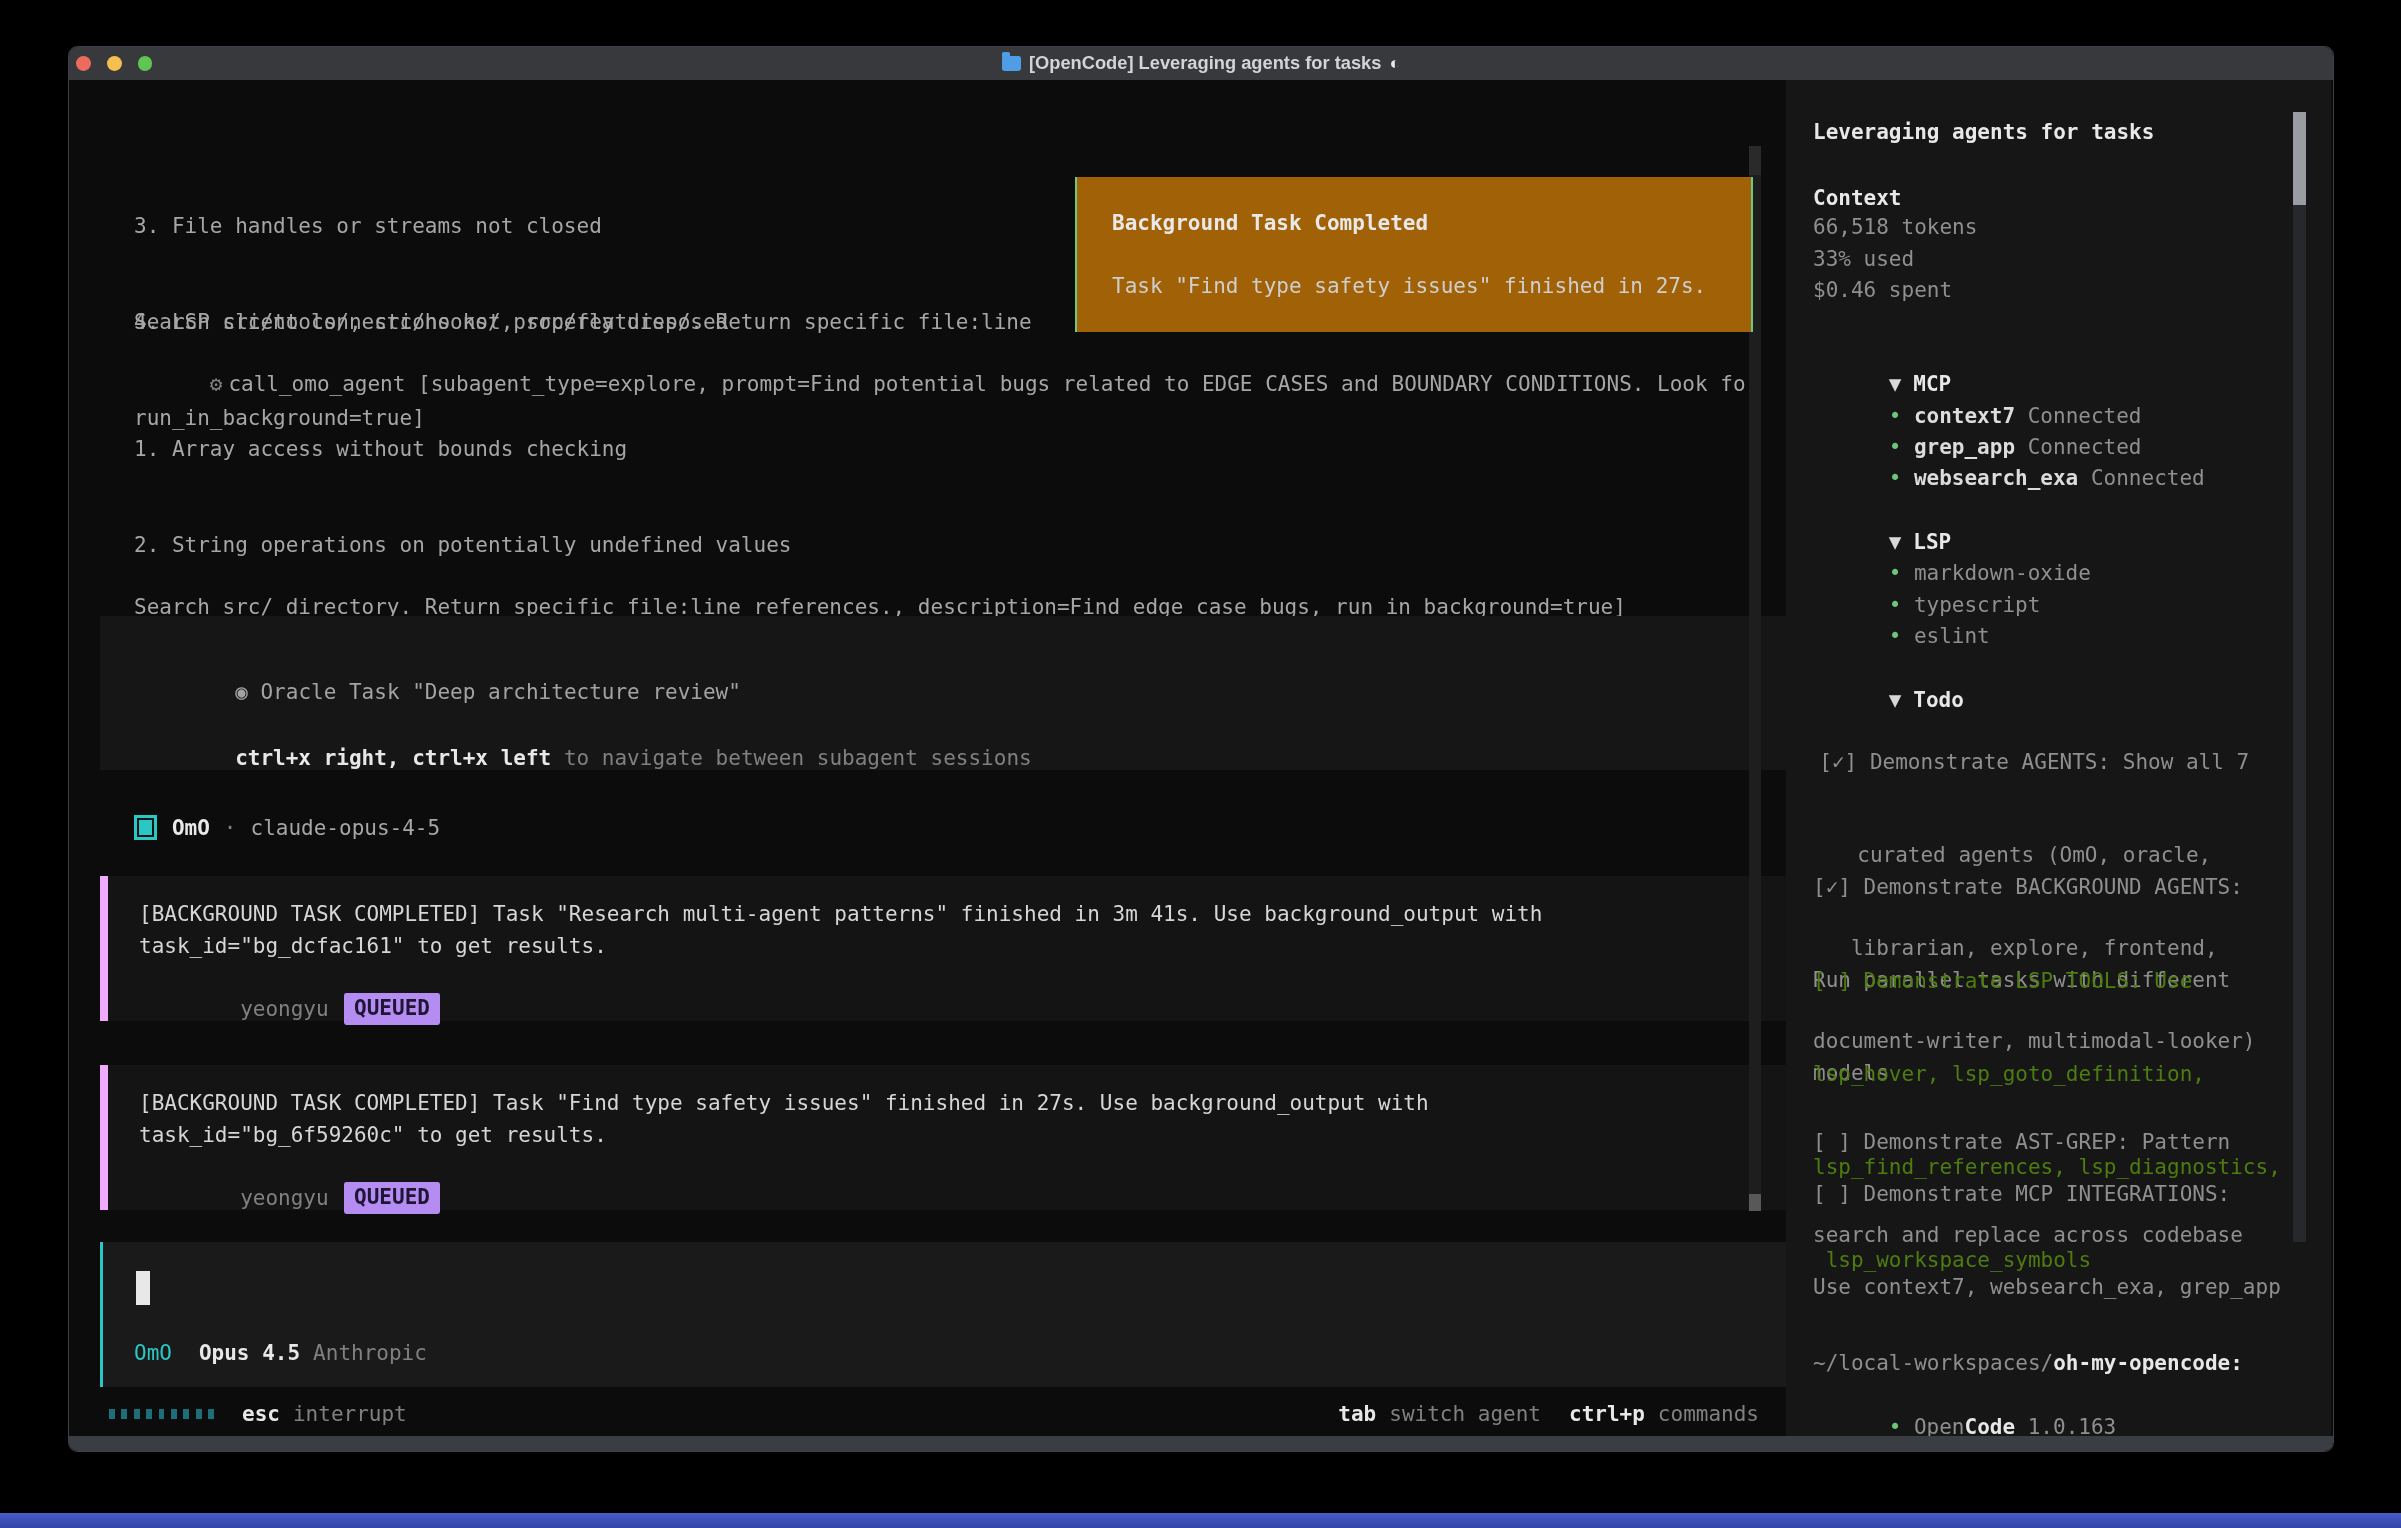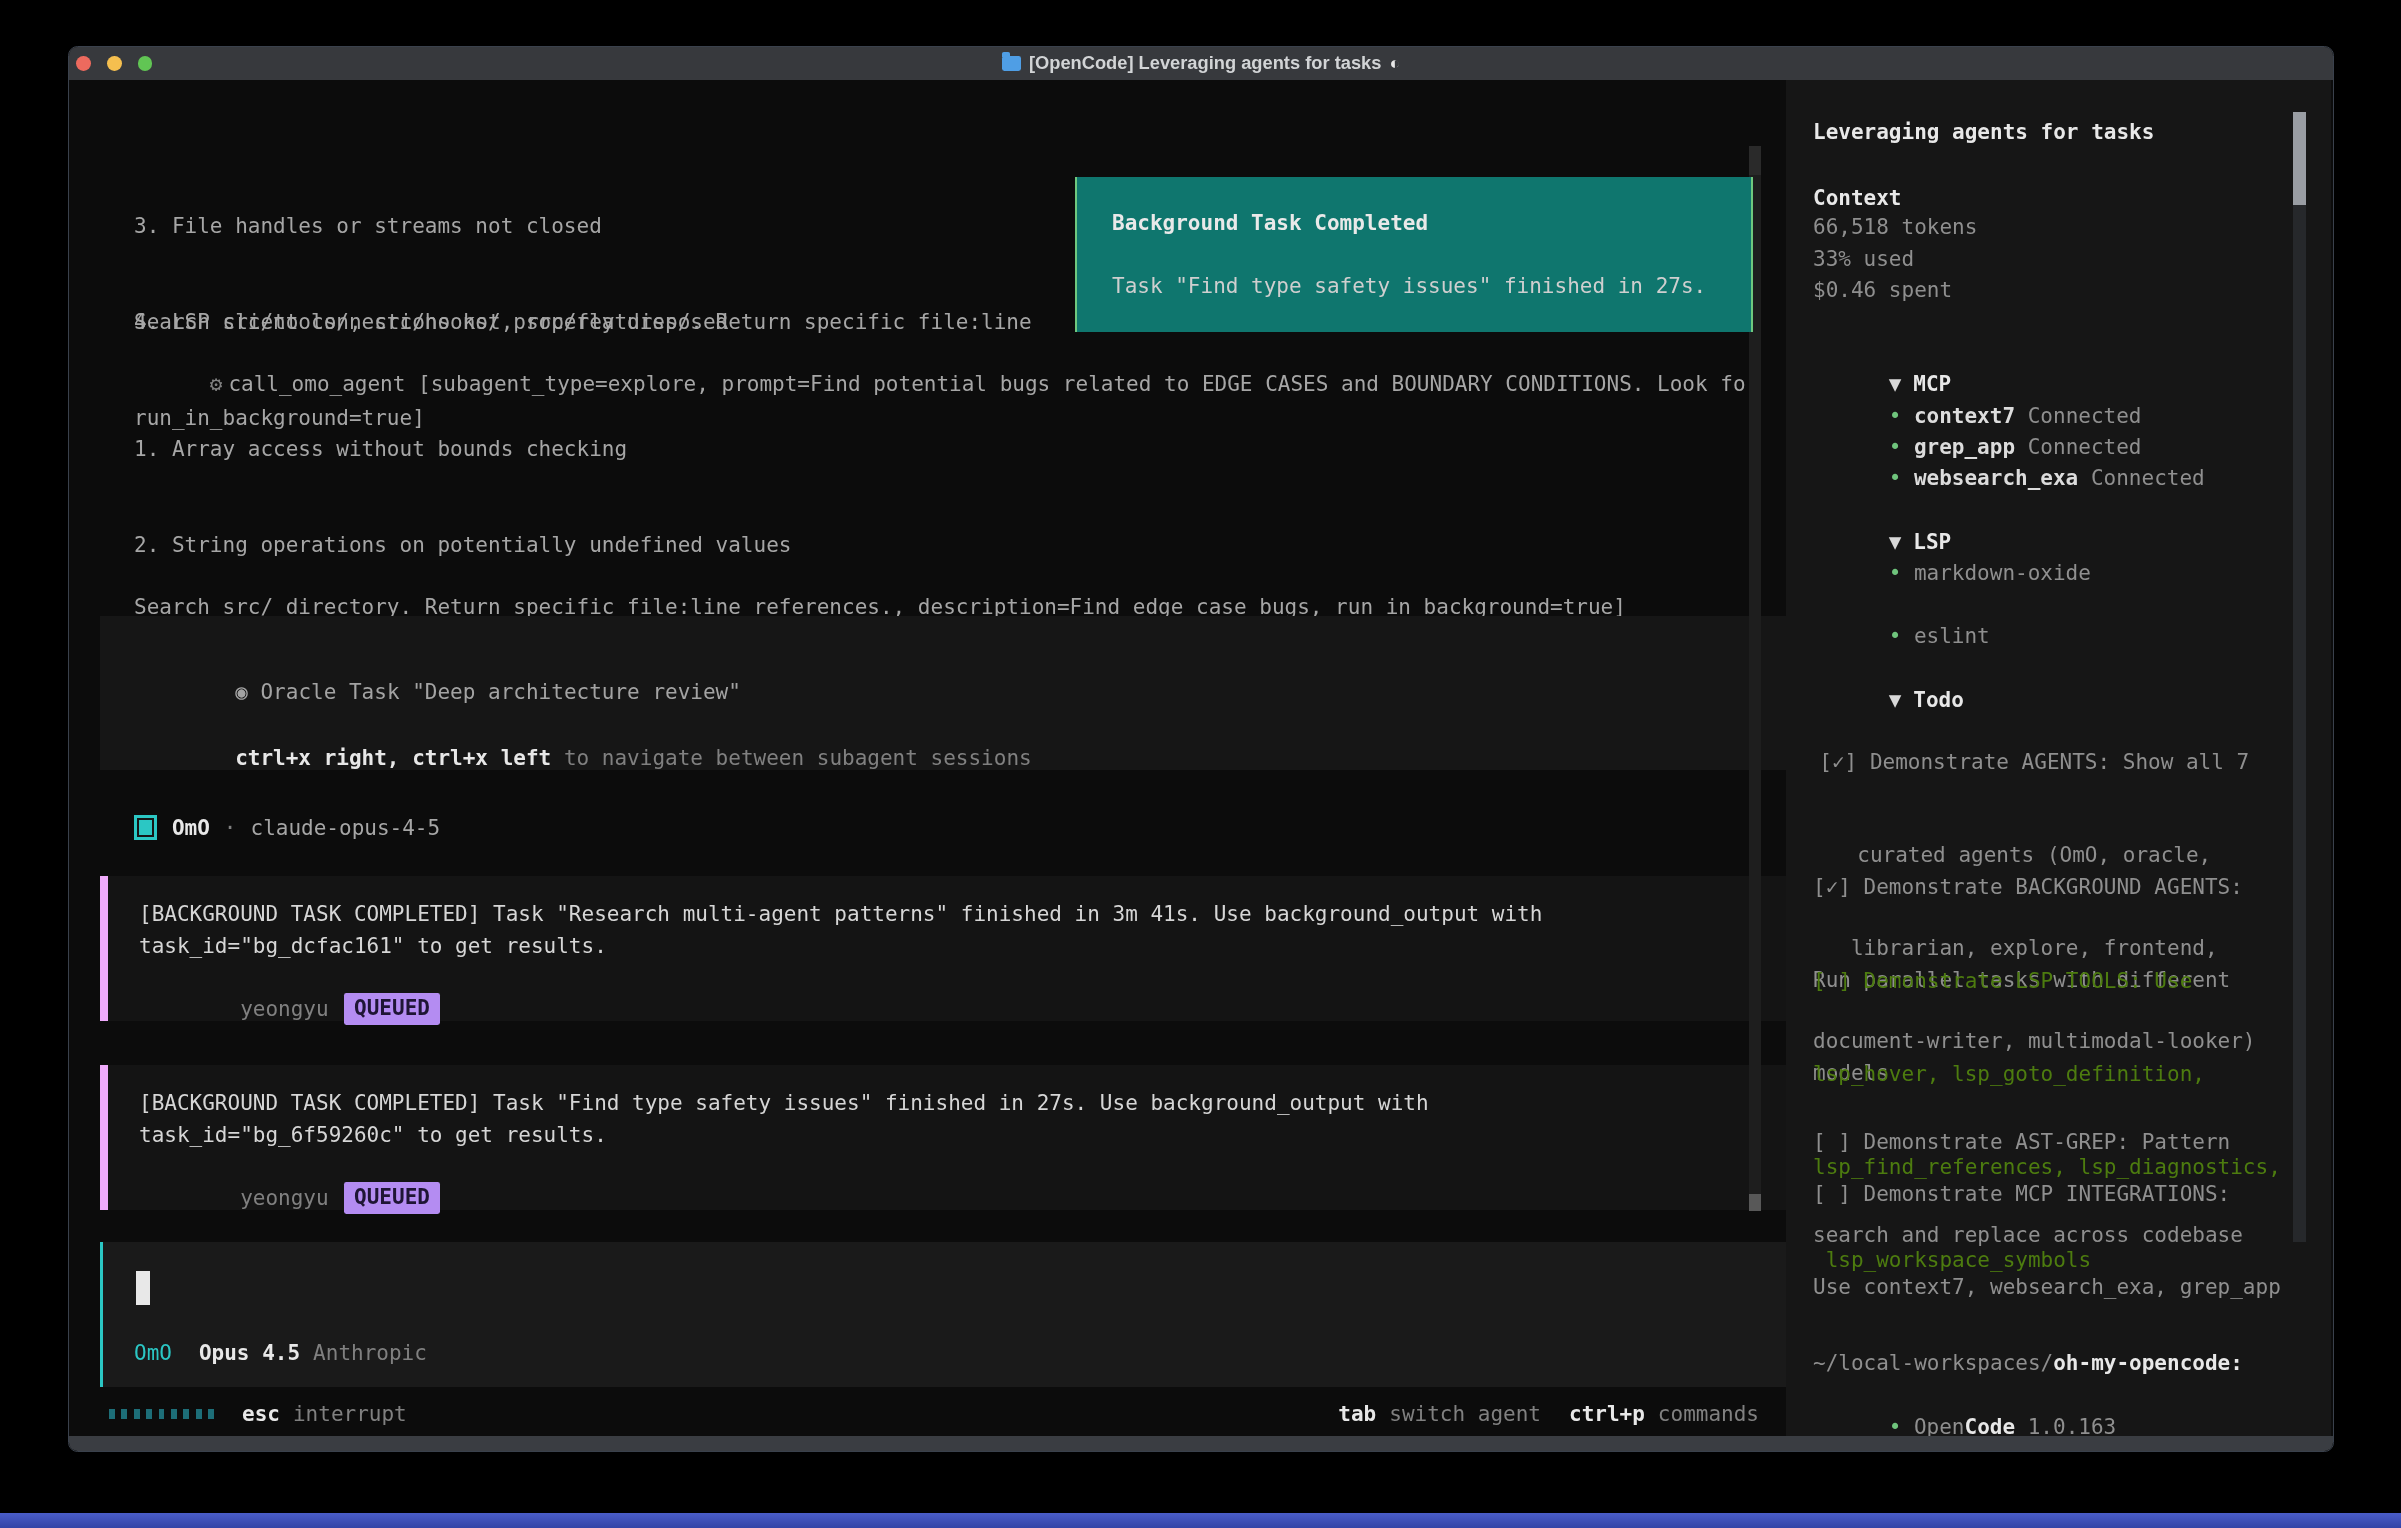--- a/index.html
+++ b/index.html
@@ -19,21 +19,21 @@
   .folder { width:19px; height:15.4px; background:#4f9ee5; border-radius:2.4px; position:relative; display:inline-block; }
   .folder::before { content:""; position:absolute; left:0; top:-3.5px; width:8.3px; height:4.7px;
                     background:#4f9ee5; border-radius:1.8px 1.8px 0 0; }
   .moon { color:#e8e8e8; font-size:17.7px; }
 
   .content { position:absolute; left:0; top:32.5px; width:1717px; height:1359px; background:#0c0c0c; }
   .mono { font-size:21px; line-height:32px; white-space:pre; }
   .gray  { color:#a6a6a6; } .dim { color:#808080; } .bright { color:#e8e8e8; font-weight:bold; }
   .block { position:absolute; left:65px; }
 
-  .toast { position:absolute; left:1006px; top:97px; width:678px; height:155px; background:#0f766e;
+  .toast { position:absolute; left:1006px; top:97px; width:678px; height:155px; background:#a16207;
            border-left:2.4px solid #6fc97e; border-right:2.4px solid #6fc97e; z-index:5; }
   .toast .t1 { position:absolute; left:35px; top:30px; color:#e9e9e9; font-weight:bold; }
   .toast .t2 { position:absolute; left:35px; top:93px; color:#cfcfcf; }
 
   .panelbox { position:absolute; left:31px; width:1709px; background:#161616; }
   .oracle { top:536px; height:154px; }
   .oracle .l1 { position:absolute; left:34px; top:28px; color:#a3a3a3; }
   .oracle .l2 { position:absolute; left:34px; top:94px; }
 
   .agentrow { position:absolute; left:65px; top:732px; height:32px; display:flex; align-items:center; }
@@ -204,20 +204,23 @@
     <div class="srow" style="top:352px;">
       <span class="bullet">•</span><span class="sb-name">websearch_exa</span><span> </span><span class="sb-val">Connected</span>
     </div>
 
     <div class="srow" style="top:416px;">
       <span class="tri">▼</span><span class="bright">LSP</span>
     </div>
     <div class="srow" style="top:447px;">
       <span class="bullet">•</span><span class="sb-val">markdown-oxide</span>
     </div>
+    <div class="srow" style="top:479px;">
+      <span class="bullet">•</span><span class="sb-val">typescript</span>
+    </div>
     <div class="srow" style="top:510px;">
       <span class="bullet">•</span><span class="sb-val">eslint</span>
     </div>
 
     <div class="srow" style="top:574px;">
       <span class="tri">▼</span><span class="bright">Todo</span>
     </div>
     <div class="srow todo-done" style="top:605px;text-align:center;">
       <div>[✓] Demonstrate AGENTS: Show all 7</div>
       <div>curated agents (OmO, oracle,</div>

